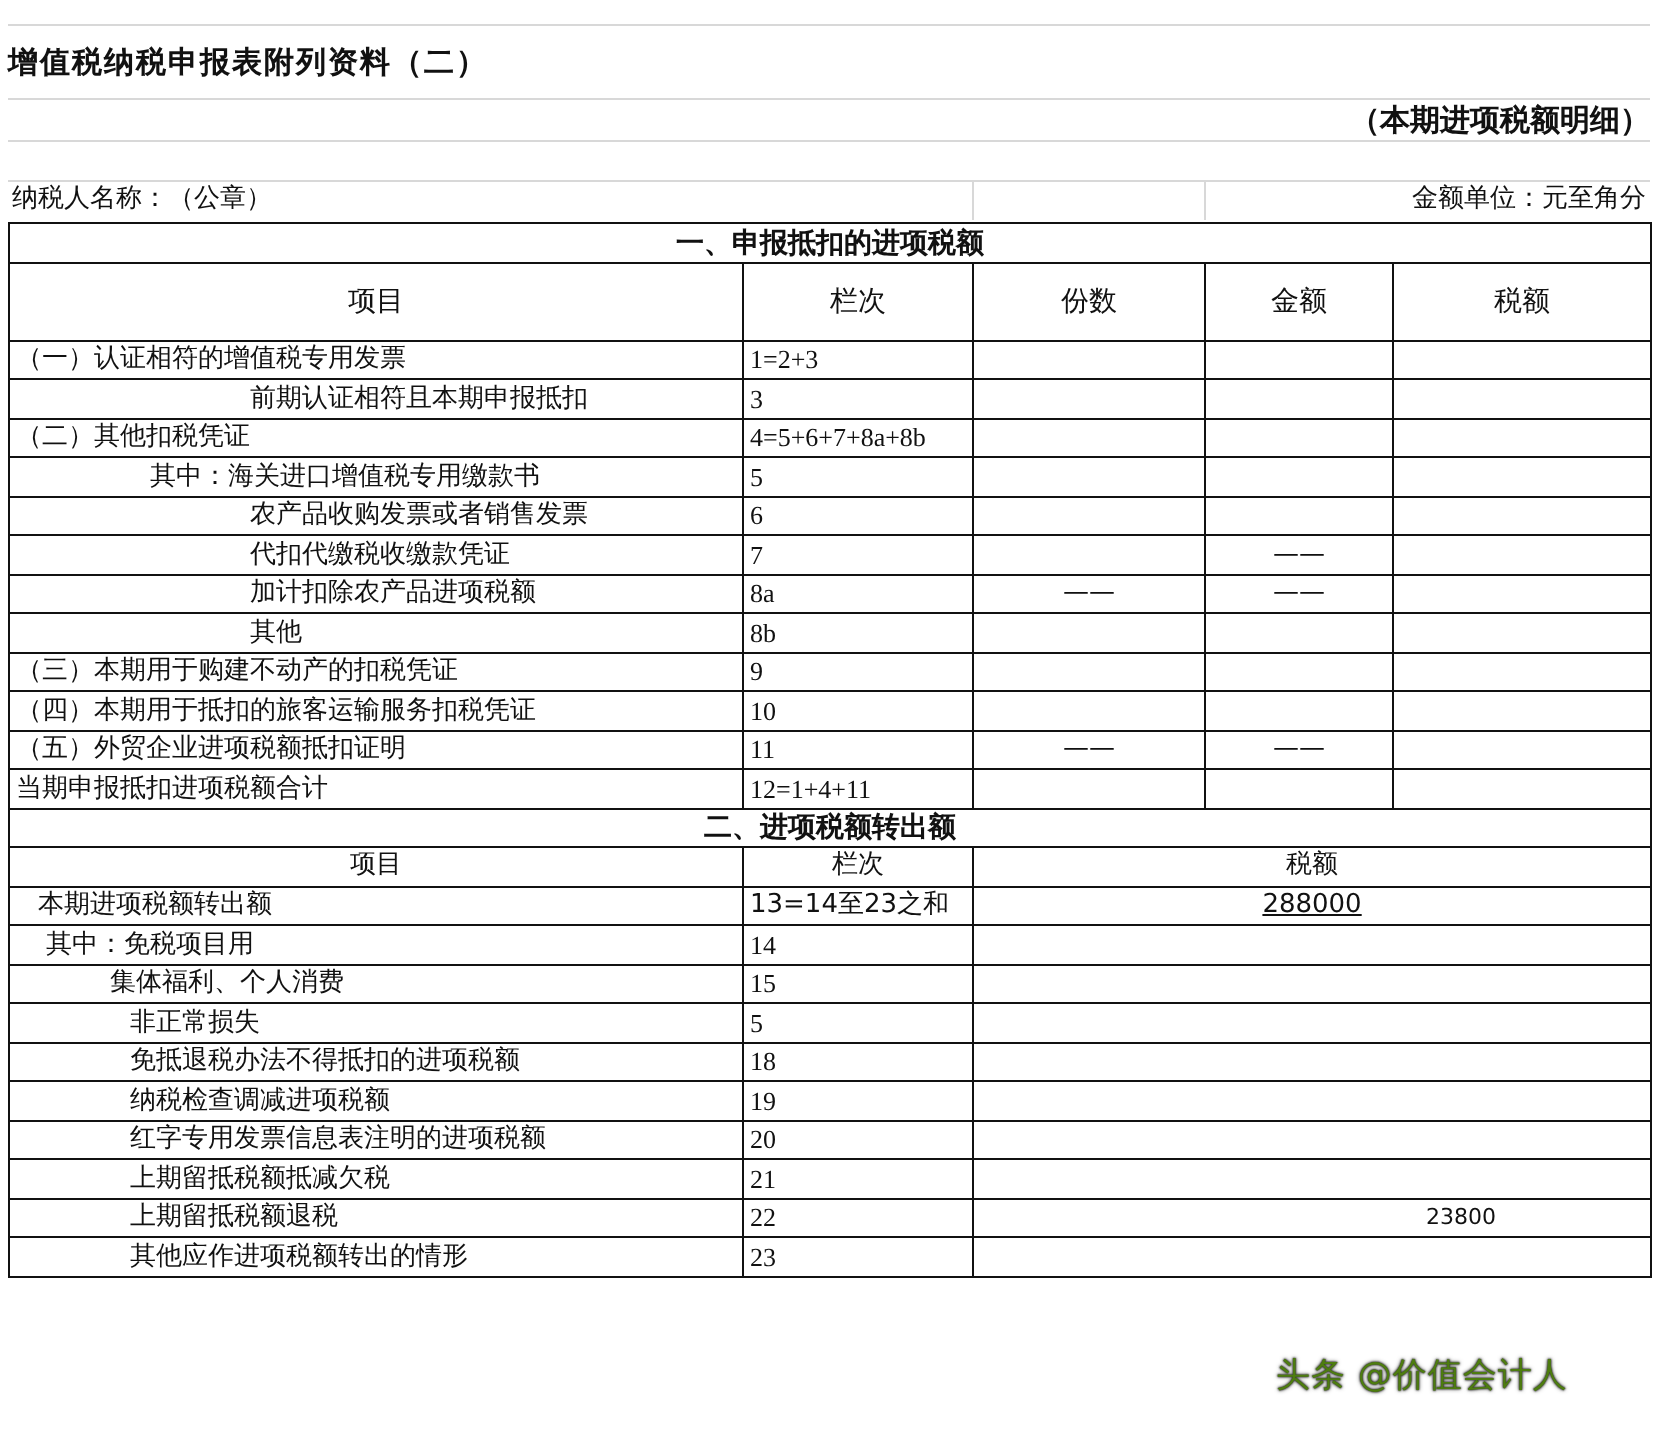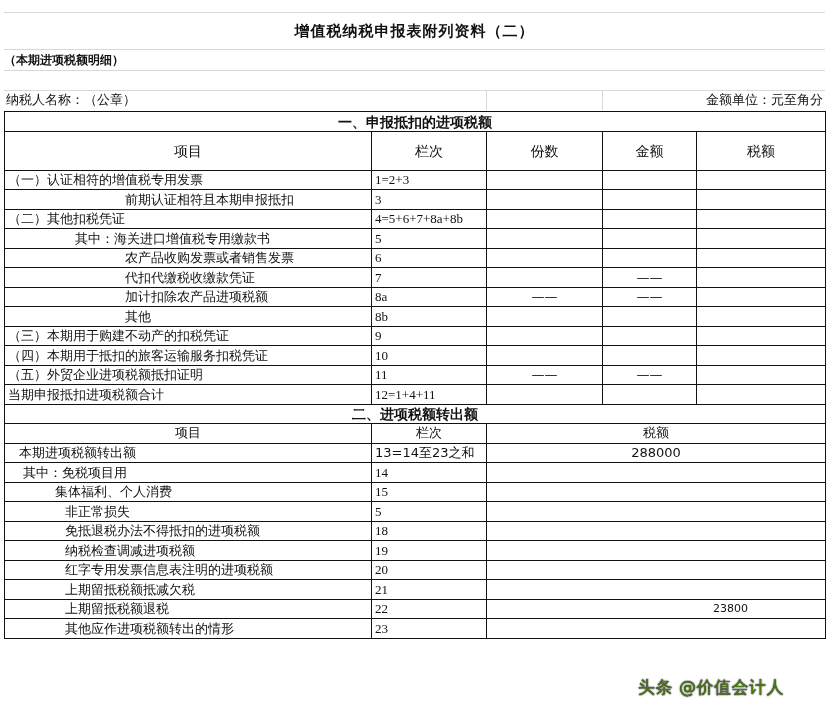--- a/index.html
+++ b/index.html
@@ -1,36 +1,36 @@
 <!DOCTYPE html>
 <html><head>
 <meta charset="utf-8">
 <style>
   html, body { margin:0; padding:0; background:#fff; }
   body { width:829px; height:717px; overflow:hidden; position:relative;
          font-family:"DejaVu Sans","Liberation Sans",sans-serif; color:#111; }
   .sheet { position:absolute; left:0; top:0; width:829px; height:717px; }
   .hline { position:absolute; left:4px; right:4px; height:0; border-top:1px solid #d8d8d8; }
-  .title { position:absolute; left:4px; right:4px; top:14px; height:34px; line-height:34px; text-align:center;
+  .title { position:absolute; left:4px; right:4px; top:14px; height:34px; line-height:34px; 
            font-size:15px; font-weight:bold; letter-spacing:1px; }
-  .subtitle { position:absolute; left:4px; right:4px; top:50px; height:20px; line-height:20px; text-align:left;
-              font-size:12px; font-weight:bold; }
+  .subtitle { position:absolute; left:4px; right:4px; top:50px; height:20px; line-height:20px; text-align:right;
+              font-size:15px; font-weight:bold; }
   .period { position:absolute; left:205px; top:71px; height:20px; line-height:20px; font-size:13px; white-space:pre; }
   .taxpayer { position:absolute; left:6px; top:91px; height:18px; line-height:18px; font-size:13px; }
   .unit { position:absolute; right:6px; top:91px; height:18px; line-height:18px; font-size:13px;text-align:right; }
   .vsep-light { position:absolute; width:0; border-left:1px solid #d8d8d8; }
   table.grid { position:absolute; left:4px; top:111px; border-collapse:collapse; table-layout:fixed; width:821px; }
   table.grid td { border:1.5px solid #111; padding:0 3px; font-size:13px; height:18.5px; line-height:18px;
                   white-space:nowrap; overflow:hidden; vertical-align:bottom; }
   table.grid td.sec { text-align:center; font-weight:bold; font-size:14px; border-left:1.5px solid #111; }
   table.grid td.hdr { text-align:center; vertical-align:middle; height:38px; font-size:14px; }
   table.grid td.hdr2 { text-align:center; vertical-align:middle; font-size:13px; }
   table.grid td.num { font-family:"Liberation Serif","DejaVu Serif",serif; font-size:13px; }
   table.grid td.dash { text-align:center; }
-  table.grid td.center { text-align:center; }
+  table.grid td.center { text-align:center;text-decoration:underline; }
   .ind1 { padding-left:70px !important; }
   .ind2 { padding-left:120px !important; }
   .ind3 { padding-left:50px !important; }
   .ind4 { padding-left:60px !important; }
   .watermark { position:absolute; left:638px; top:676px; font-size:17px; color:#4d7c0f;
                text-shadow:0 0 1px #333, 0 0 1px #333, 0 0 2px #555; letter-spacing:0.5px; }
 </style>
 </head>
 <body>
 

